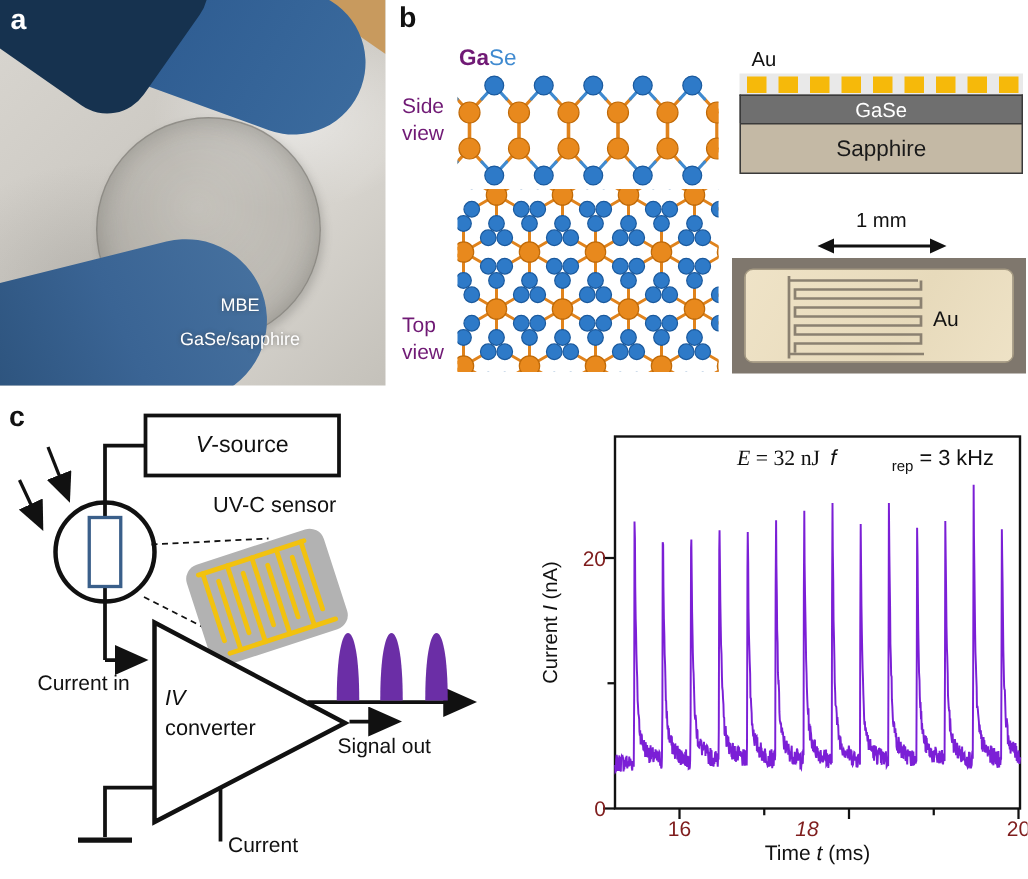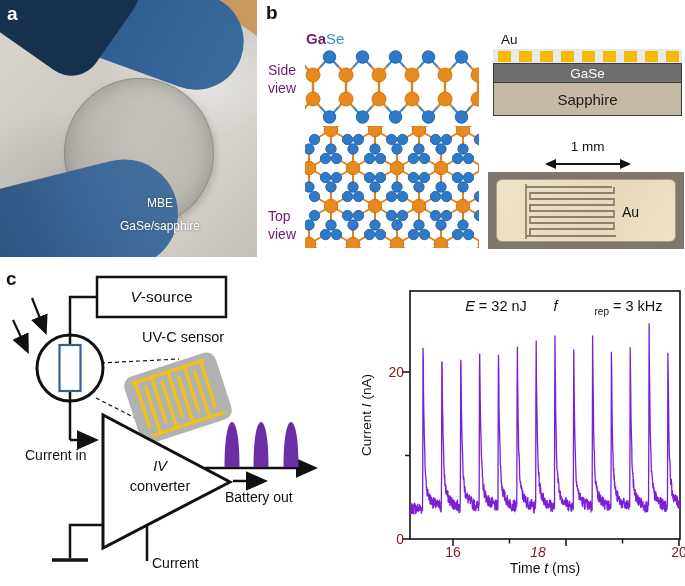--- a/index.html
+++ b/index.html
@@ -476,43 +476,43 @@
       <path d="M283.5,202 C283.5,172 287,157 291,157 C295,157 298.5,172 298.5,202 Z"></path>
     </g>
   </svg>
 
   <div class="abs txt" style="left:97px; top:277px; width:129px; height:40px; display:flex; align-items:center; justify-content:center; font-size:15.5px;">
     <span class="it">V</span>
       <span>-source</span>
   </div>
   <div class="abs txt" style="left:115px; top:329px; font-size:14.5px;margin-left:27px;">UV-C sensor</div>
   <div class="abs txt" style="left:25px; top:447px; font-size:14px;">Current in</div>
-  <div class="abs txt" style="left:110px; top:456px; width:100px; text-align:center; font-size:14.5px; line-height:1.4;">
+  <div class="abs txt" style="left:110px; top:456px; width:100px; font-size:14.5px; line-height:1.4;">
     <span class="it" style="display:block;">IV</span>
     <span style="display:block;">converter</span>
   </div>
-  <div class="abs txt" style="left:225px; top:489px; font-size:14px;">Battery out</div>
+  <div class="abs txt" style="left:225px; top:489px; font-size:14px;">Signal out</div>
   <div class="abs txt" style="left:152px; top:555px; font-size:14px;">Current</div>
 
   <svg id="chart-svg" class="abs" style="left:350px; top:270px;" width="335" height="316" viewBox="0 0 335 316">
     <rect x="60" y="21" width="270" height="248" fill="#fff" stroke="#111" stroke-width="1.6"></rect>
     <g stroke="#111" stroke-width="1.5">
       <line x1="52" y1="102" x2="60" y2="102"></line>
       <line x1="55" y1="185.5" x2="60" y2="185.5"></line>
       <line x1="52" y1="269" x2="60" y2="269"></line>
       <line x1="103" y1="269" x2="103" y2="276"></line>
       <line x1="159.5" y1="269" x2="159.5" y2="273.5"></line>
       <line x1="216" y1="269" x2="216" y2="276"></line>
       <line x1="272.5" y1="269" x2="272.5" y2="273.5"></line>
       <line x1="329" y1="269" x2="329" y2="276"></line>
     </g>
     <polyline id="waveform" points="60.1,240.0 60.3,244.4 60.6,243.9 60.8,236.3 61.1,233.2 61.3,234.6 61.6,235.5 61.8,244.0 62.1,237.0 62.3,238.6 62.6,242.2 62.9,233.6 63.1,243.9 63.4,234.7 63.6,243.0 63.9,244.4 64.1,235.8 64.4,235.5 64.6,234.0 64.9,234.5 65.1,234.3 65.4,235.5 65.7,244.3 65.9,240.5 66.2,242.9 66.4,236.5 66.7,240.0 66.9,241.0 67.2,234.9 67.4,240.9 67.7,233.8 67.9,237.8 68.2,242.3 68.5,239.0 68.7,237.6 69.0,239.6 69.2,241.0 69.5,234.3 69.7,237.3 70.0,240.4 70.2,235.8 70.5,237.4 70.7,239.8 71.0,237.6 71.2,241.8 71.5,243.7 71.8,237.4 72.0,238.2 72.3,239.1 72.5,241.1 72.8,192.5 73.0,77.7 73.3,88.8 73.5,121.3 73.8,142.7 74.0,149.9 74.3,166.3 74.6,176.8 74.8,181.6 75.1,197.2 75.3,200.1 75.6,205.9 75.8,206.8 76.1,209.4 76.3,217.7 76.6,220.4 76.8,216.9 77.1,226.3 77.3,224.1 77.6,219.1 77.9,220.2 78.1,225.3 78.4,226.9 78.6,225.8 78.9,229.7 79.1,229.8 79.4,223.4 79.6,230.9 79.9,227.5 80.1,234.6 80.4,224.8 80.7,227.5 80.9,230.8 81.2,234.6 81.4,226.7 81.7,233.8 81.9,234.9 82.2,232.2 82.4,228.5 82.7,233.9 82.9,238.7 83.2,233.6 83.5,237.8 83.7,226.9 84.0,236.1 84.2,232.5 84.5,232.5 84.7,228.9 85.0,231.3 85.2,228.2 85.5,237.4 85.7,237.9 86.0,234.7 86.2,236.1 86.5,231.3 86.8,235.0 87.0,229.6 87.3,231.8 87.5,235.4 87.8,230.3 88.0,237.0 88.3,234.7 88.5,231.0 88.8,236.4 89.0,238.1 89.3,233.1 89.6,231.2 89.8,231.6 90.1,240.4 90.3,239.7 90.6,238.5 90.8,242.3 91.1,241.3 91.3,234.7 91.6,202.9 91.8,91.5 92.1,93.0 92.3,121.3 92.6,142.5 92.9,153.5 93.1,166.0 93.4,173.1 93.6,181.8 93.9,197.1 94.1,197.3 94.4,209.0 94.6,204.1 94.9,213.4 95.1,216.3 95.4,213.7 95.7,222.9 95.9,215.3 96.2,222.8 96.4,225.0 96.7,221.8 96.9,224.4 97.2,224.2 97.4,220.2 97.7,226.9 97.9,220.8 98.2,232.7 98.5,226.8 98.7,226.5 99.0,233.0 99.2,227.9 99.5,226.2 99.7,228.9 100.0,235.9 100.2,225.6 100.5,231.2 100.7,232.0 101.0,227.4 101.2,228.5 101.5,236.3 101.8,227.2 102.0,234.7 102.3,237.7 102.5,236.4 102.8,238.6 103.0,230.0 103.3,230.2 103.5,232.7 103.8,240.0 104.0,235.2 104.3,230.3 104.6,235.1 104.8,238.5 105.1,238.2 105.3,239.1 105.6,233.7 105.8,234.1 106.1,237.6 106.3,233.4 106.6,240.2 106.8,231.1 107.1,240.6 107.4,229.6 107.6,240.4 107.9,239.0 108.1,241.2 108.4,233.8 108.6,237.0 108.9,234.1 109.1,242.3 109.4,242.0 109.6,242.8 109.9,241.4 110.1,236.8 110.4,209.6 110.7,95.5 110.9,89.7 111.2,117.7 111.4,137.9 111.7,153.4 111.9,165.3 112.2,175.7 112.4,178.8 112.7,189.5 112.9,196.9 113.2,207.2 113.5,209.7 113.7,206.6 114.0,209.9 114.2,215.4 114.5,222.5 114.7,216.1 115.0,217.3 115.2,227.1 115.5,227.5 115.7,225.9 116.0,228.0 116.2,228.2 116.5,224.2 116.8,225.8 117.0,222.6 117.3,227.1 117.5,223.5 117.8,228.4 118.0,233.5 118.3,227.5 118.5,229.5 118.8,229.6 119.0,226.9 119.3,224.6 119.6,229.5 119.8,228.9 120.1,226.8 120.3,234.0 120.6,226.8 120.8,232.3 121.1,227.8 121.3,227.0 121.6,227.5 121.8,228.6 122.1,232.8 122.4,239.3 122.6,231.2 122.9,239.1 123.1,232.8 123.4,240.1 123.6,228.7 123.9,240.7 124.1,230.3 124.4,230.6 124.6,240.7 124.9,235.9 125.1,240.2 125.4,235.2 125.7,241.1 125.9,237.6 126.2,239.3 126.4,236.8 126.7,232.4 126.9,232.5 127.2,230.8 127.4,237.9 127.7,232.2 127.9,235.8 128.2,236.3 128.5,241.2 128.7,235.7 129.0,236.3 129.2,215.8 129.5,96.6 129.7,83.5 130.0,109.3 130.2,129.8 130.5,148.0 130.7,159.8 131.0,165.9 131.3,181.1 131.5,188.3 131.8,190.5 132.0,195.4 132.3,199.7 132.5,207.9 132.8,208.5 133.0,219.2 133.3,220.5 133.5,218.2 133.8,214.0 134.0,218.8 134.3,227.8 134.6,226.7 134.8,220.6 135.1,220.9 135.3,222.4 135.6,222.2 135.8,227.6 136.1,232.7 136.3,231.0 136.6,225.8 136.8,226.0 137.1,229.5 137.4,227.7 137.6,232.9 137.9,232.5 138.1,236.3 138.4,225.8 138.6,225.4 138.9,236.2 139.1,232.8 139.4,233.8 139.6,228.6 139.9,227.4 140.1,237.3 140.4,236.3 140.7,237.8 140.9,230.9 141.2,235.6 141.4,233.4 141.7,227.6 141.9,237.0 142.2,231.7 142.4,228.1 142.7,228.5 142.9,232.6 143.2,232.3 143.5,233.8 143.7,230.7 144.0,233.3 144.2,234.6 144.5,231.6 144.7,235.3 145.0,240.5 145.2,238.4 145.5,229.5 145.7,231.3 146.0,229.7 146.3,234.1 146.5,240.5 146.8,234.2 147.0,239.2 147.3,230.2 147.5,234.8 147.8,240.3 148.0,225.8 148.3,110.2 148.5,84.7 148.8,104.7 149.0,135.6 149.3,153.3 149.6,163.6 149.8,171.0 150.1,178.9 150.3,195.1 150.6,195.6 150.8,200.4 151.1,205.3 151.3,213.6 151.6,212.3 151.8,216.2 152.1,221.0 152.4,216.3 152.6,222.4 152.9,225.6 153.1,227.2 153.4,218.9 153.6,223.9 153.9,220.5 154.1,220.8 154.4,220.6 154.6,230.6 154.9,221.5 155.1,231.6 155.4,228.8 155.7,231.1 155.9,227.9 156.2,234.5 156.4,235.0 156.7,230.9 156.9,234.6 157.2,225.1 157.4,229.1 157.7,229.1 157.9,237.1 158.2,230.6 158.5,232.6 158.7,236.2 159.0,237.2 159.2,231.1 159.5,238.5 159.7,231.9 160.0,229.0 160.2,231.6 160.5,233.0 160.7,238.6 161.0,237.6 161.3,239.3 161.5,239.4 161.8,240.8 162.0,240.6 162.3,234.1 162.5,239.9 162.8,235.7 163.0,241.1 163.3,230.3 163.5,239.9 163.8,237.7 164.0,240.6 164.3,229.6 164.6,232.7 164.8,242.2 165.1,236.8 165.3,232.0 165.6,240.2 165.8,240.1 166.1,231.1 166.3,230.7 166.6,236.8 166.8,233.4 167.1,120.8 167.4,76.8 167.6,106.2 167.9,128.0 168.1,149.7 168.4,158.5 168.6,178.1 168.9,184.8 169.1,184.6 169.4,191.5 169.6,204.6 169.9,210.4 170.2,211.9 170.4,211.7 170.7,212.4 170.9,218.4 171.2,216.5 171.4,215.1 171.7,220.0 171.9,217.8 172.2,221.2 172.4,224.6 172.7,229.6 172.9,220.7 173.2,227.6 173.5,229.2 173.7,232.1 174.0,230.7 174.2,225.2 174.5,223.8 174.7,228.0 175.0,227.7 175.2,226.4 175.5,233.2 175.7,225.8 176.0,230.3 176.3,232.3 176.5,237.7 176.8,234.9 177.0,231.9 177.3,233.9 177.5,230.2 177.8,227.1 178.0,235.4 178.3,239.1 178.5,234.6 178.8,239.6 179.0,236.3 179.3,239.4 179.6,238.5 179.8,231.2 180.1,238.6 180.3,238.8 180.6,233.4 180.8,239.0 181.1,233.3 181.3,229.1 181.6,230.0 181.8,232.4 182.1,237.1 182.4,234.1 182.6,233.2 182.9,233.8 183.1,233.5 183.4,233.1 183.6,242.0 183.9,241.8 184.1,242.2 184.4,237.7 184.6,239.4 184.9,230.9 185.2,239.2 185.4,231.4 185.7,231.8 185.9,124.5 186.2,70.5 186.4,105.2 186.7,126.7 186.9,138.0 187.2,155.4 187.4,169.7 187.7,178.8 187.9,188.1 188.2,196.3 188.5,202.9 188.7,206.5 189.0,202.1 189.2,217.1 189.5,215.0 189.7,212.6 190.0,223.7 190.2,213.9 190.5,217.7 190.7,218.9 191.0,224.0 191.3,229.0 191.5,223.1 191.8,225.9 192.0,230.6 192.3,226.6 192.5,231.4 192.8,230.5 193.0,223.7 193.3,223.1 193.5,231.4 193.8,233.4 194.0,233.1 194.3,235.3 194.6,227.6 194.8,229.5 195.1,228.7 195.3,233.3 195.6,230.8 195.8,237.5 196.1,232.2 196.3,231.5 196.6,234.3 196.8,238.9 197.1,230.0 197.4,234.3 197.6,237.7 197.9,235.0 198.1,233.7 198.4,236.0 198.6,238.2 198.9,236.3 199.1,236.0 199.4,231.6 199.6,229.9 199.9,232.7 200.2,235.5 200.4,237.4 200.7,229.7 200.9,240.2 201.2,239.7 201.4,232.2 201.7,235.0 201.9,233.4 202.2,242.0 202.4,239.3 202.7,233.9 202.9,238.6 203.2,232.8 203.5,234.9 203.7,232.5 204.0,239.6 204.2,236.4 204.5,238.7 204.7,132.5 205.0,65.4 205.2,96.4 205.5,116.9 205.7,143.1 206.0,155.2 206.3,170.1 206.5,184.9 206.8,191.8 207.0,200.0 207.3,200.8 207.5,201.2 207.8,205.8 208.0,213.3 208.3,208.1 208.5,212.1 208.8,213.7 209.1,222.1 209.3,221.9 209.6,220.3 209.8,221.0 210.1,229.8 210.3,221.1 210.6,226.1 210.8,228.5 211.1,225.7 211.3,229.4 211.6,232.1 211.8,233.6 212.1,230.6 212.4,229.7 212.6,230.6 212.9,233.7 213.1,234.8 213.4,230.4 213.6,235.2 213.9,233.1 214.1,232.4 214.4,232.9 214.6,232.8 214.9,229.6 215.2,233.3 215.4,235.6 215.7,229.8 215.9,227.1 216.2,229.7 216.4,236.9 216.7,232.9 216.9,234.8 217.2,229.5 217.4,232.3 217.7,230.4 217.9,240.2 218.2,238.4 218.5,240.1 218.7,239.7 219.0,235.4 219.2,233.3 219.5,231.5 219.7,231.7 220.0,237.0 220.2,235.5 220.5,235.8 220.7,234.4 221.0,241.4 221.3,239.8 221.5,241.6 221.8,240.5 222.0,233.0 222.3,236.5 222.5,232.6 222.8,234.2 223.0,236.3 223.3,239.8 223.5,151.4 223.8,79.4 224.1,112.6 224.3,133.5 224.6,152.9 224.8,163.7 225.1,176.2 225.3,182.1 225.6,193.4 225.8,199.0 226.1,208.8 226.3,213.1 226.6,210.9 226.8,217.1 227.1,215.0 227.4,217.3 227.6,220.5 227.9,218.1 228.1,220.2 228.4,224.3 228.6,220.0 228.9,224.8 229.1,230.0 229.4,225.1 229.6,229.9 229.9,226.5 230.2,222.7 230.4,227.9 230.7,230.5 230.9,227.5 231.2,228.2 231.4,231.1 231.7,230.1 231.9,229.2 232.2,235.4 232.4,226.8 232.7,237.2 233.0,227.1 233.2,227.5 233.5,233.6 233.7,229.8 234.0,227.5 234.2,233.2 234.5,234.7 234.7,239.6 235.0,238.8 235.2,234.5 235.5,229.7 235.7,232.3 236.0,229.2 236.3,229.1 236.5,229.3 236.8,233.5 237.0,229.1 237.3,238.6 237.5,229.5 237.8,239.9 238.0,231.4 238.3,231.6 238.5,234.7 238.8,231.3 239.1,232.8 239.3,239.5 239.6,237.5 239.8,232.0 240.1,234.2 240.3,237.7 240.6,230.8 240.8,234.8 241.1,241.0 241.3,240.6 241.6,234.6 241.8,237.2 242.1,240.7 242.4,148.9 242.6,65.4 242.9,98.5 243.1,114.4 243.4,135.5 243.6,159.1 243.9,169.1 244.1,180.0 244.4,181.1 244.6,196.1 244.9,201.1 245.2,208.4 245.4,212.2 245.7,214.6 245.9,210.9 246.2,212.4 246.4,218.6 246.7,217.4 246.9,215.6 247.2,221.5 247.4,218.7 247.7,227.7 248.0,229.7 248.2,230.4 248.5,227.8 248.7,231.9 249.0,221.4 249.2,222.2 249.5,231.5 249.7,231.3 250.0,230.6 250.2,225.4 250.5,224.6 250.7,228.2 251.0,235.3 251.3,231.5 251.5,227.5 251.8,230.6 252.0,235.0 252.3,235.2 252.5,226.4 252.8,228.2 253.0,227.8 253.3,228.1 253.5,227.7 253.8,237.3 254.1,235.8 254.3,230.4 254.6,235.3 254.8,239.7 255.1,229.7 255.3,230.6 255.6,232.9 255.8,234.3 256.1,231.3 256.3,232.2 256.6,230.7 256.8,232.5 257.1,238.3 257.4,240.5 257.6,239.4 257.9,232.8 258.1,230.4 258.4,237.2 258.6,240.5 258.9,231.0 259.1,236.1 259.4,240.1 259.6,234.9 259.9,236.2 260.2,234.0 260.4,239.1 260.7,237.5 260.9,237.3 261.2,166.0 261.4,81.8 261.7,100.5 261.9,124.4 262.2,150.6 262.4,162.7 262.7,178.4 263.0,183.6 263.2,194.1 263.5,202.0 263.7,198.0 264.0,209.4 264.2,204.0 264.5,216.5 264.7,212.0 265.0,218.7 265.2,218.7 265.5,216.2 265.7,220.5 266.0,225.0 266.3,225.4 266.5,221.0 266.8,220.3 267.0,231.1 267.3,220.7 267.5,232.0 267.8,221.9 268.0,227.0 268.3,226.1 268.5,226.1 268.8,229.9 269.1,228.2 269.3,225.9 269.6,234.2 269.8,229.2 270.1,235.0 270.3,228.6 270.6,230.5 270.8,229.1 271.1,233.3 271.3,235.5 271.6,238.2 271.9,233.6 272.1,230.7 272.4,234.6 272.6,238.1 272.9,230.0 273.1,230.7 273.4,233.5 273.6,227.9 273.9,229.2 274.1,230.3 274.4,234.7 274.6,235.2 274.9,238.4 275.2,234.9 275.4,237.1 275.7,232.1 275.9,234.8 276.2,238.9 276.4,230.5 276.7,235.3 276.9,235.4 277.2,236.9 277.4,236.4 277.7,233.3 278.0,230.0 278.2,239.0 278.5,232.8 278.7,239.7 279.0,234.7 279.2,234.0 279.5,232.2 279.7,237.4 280.0,174.2 280.2,77.3 280.5,102.7 280.7,120.0 281.0,147.9 281.3,162.6 281.5,167.4 281.8,178.6 282.0,193.6 282.3,198.6 282.5,202.0 282.8,204.3 283.0,203.1 283.3,217.7 283.5,209.1 283.8,217.6 284.1,220.1 284.3,221.4 284.6,224.0 284.8,225.3 285.1,219.1 285.3,225.4 285.6,224.4 285.8,231.8 286.1,226.7 286.3,223.7 286.6,222.8 286.9,225.6 287.1,229.3 287.4,233.5 287.6,229.9 287.9,226.3 288.1,225.2 288.4,235.5 288.6,228.9 288.9,235.7 289.1,232.6 289.4,233.7 289.6,227.1 289.9,232.7 290.2,231.2 290.4,229.6 290.7,237.1 290.9,238.0 291.2,232.8 291.4,227.7 291.7,236.3 291.9,236.5 292.2,236.0 292.4,231.6 292.7,232.6 293.0,232.1 293.2,235.3 293.5,239.4 293.7,239.6 294.0,239.1 294.2,239.5 294.5,237.0 294.7,234.5 295.0,240.9 295.2,241.7 295.5,241.2 295.7,240.2 296.0,231.2 296.3,239.9 296.5,231.5 296.8,242.3 297.0,238.1 297.3,242.2 297.5,241.1 297.8,239.9 298.0,233.7 298.3,230.5 298.5,235.8 298.8,175.2 299.1,53.2 299.3,87.1 299.6,110.0 299.8,128.0 300.1,152.9 300.3,164.8 300.6,172.8 300.8,179.9 301.1,187.8 301.3,202.0 301.6,200.6 301.9,203.1 302.1,205.8 302.4,209.1 302.6,211.3 302.9,218.1 303.1,213.1 303.4,218.0 303.6,219.4 303.9,216.9 304.1,222.7 304.4,219.6 304.6,229.7 304.9,226.2 305.2,231.2 305.4,226.2 305.7,221.3 305.9,225.1 306.2,223.3 306.4,226.3 306.7,231.4 306.9,229.0 307.2,231.8 307.4,226.5 307.7,229.4 308.0,229.6 308.2,229.0 308.5,234.3 308.7,227.6 309.0,233.3 309.2,229.9 309.5,232.7 309.7,230.8 310.0,232.0 310.2,238.5 310.5,227.0 310.8,236.5 311.0,227.5 311.3,234.2 311.5,239.5 311.8,228.9 312.0,237.6 312.3,240.2 312.5,235.6 312.8,228.7 313.0,236.1 313.3,231.2 313.5,235.0 313.8,238.8 314.1,239.0 314.3,231.0 314.6,239.1 314.8,240.3 315.1,241.9 315.3,232.9 315.6,230.7 315.8,236.0 316.1,241.6 316.3,236.5 316.6,236.0 316.9,240.0 317.1,236.8 317.4,235.9 317.6,191.5 317.9,82.8 318.1,98.7 318.4,119.1 318.6,137.8 318.9,163.8 319.1,172.9 319.4,187.3 319.6,189.4 319.9,190.0 320.2,200.6 320.4,207.8 320.7,214.9 320.9,213.4 321.2,208.8 321.4,211.4 321.7,213.8 321.9,226.1 322.2,220.2 322.4,222.4 322.7,227.4 323.0,226.4 323.2,229.6 323.5,223.7 323.7,232.4 324.0,226.6 324.2,226.8 324.5,229.3 324.7,225.2 325.0,226.0 325.2,231.0 325.5,224.5 325.8,227.0 326.0,230.2 326.3,231.9 326.5,231.0 326.8,235.2 327.0,225.4 327.3,234.9 327.5,227.3 327.8,237.3 328.0,235.8 328.3,233.6 328.5,238.5 328.8,232.9 329.1,230.3 329.3,236.2 329.6,239.3 329.8,237.7 330.1,234.8" fill="none" stroke="#7b1fd6" stroke-width="1.3"></polyline>
   </svg>
 
-  <div class="abs annotation" style="left:440px; top:298px; width:112px; text-align:center;">
+  <div class="abs annotation" style="left:463px; top:298px; width:112px; text-align:center;font-family:Liberation Serif, serif;">
     <span class="it">E</span><span> = 32 nJ</span>
   </div>
   <div class="abs annotation" style="left:552px; top:298px; width:112px; text-align:center;">
     <span class="it">f</span><sub class="small">rep</sub><span> = 3 kHz</span>
   </div>
   <div class="abs tick-label" style="left:378px; top:364px; width:26px; text-align:right;">20</div>
   <div class="abs tick-label" style="left:384px; top:531px; width:20px; text-align:right;">0</div>
   <div class="abs tick-label" style="left:438px; top:544px; width:30px; text-align:center;">16</div>
   <div class="abs tick-label" style="left:523px; top:544px; width:30px; text-align:center;font-style:italic;">18</div>
   <div class="abs tick-label" style="left:664px; top:544px; width:30px; text-align:center;">20</div>

